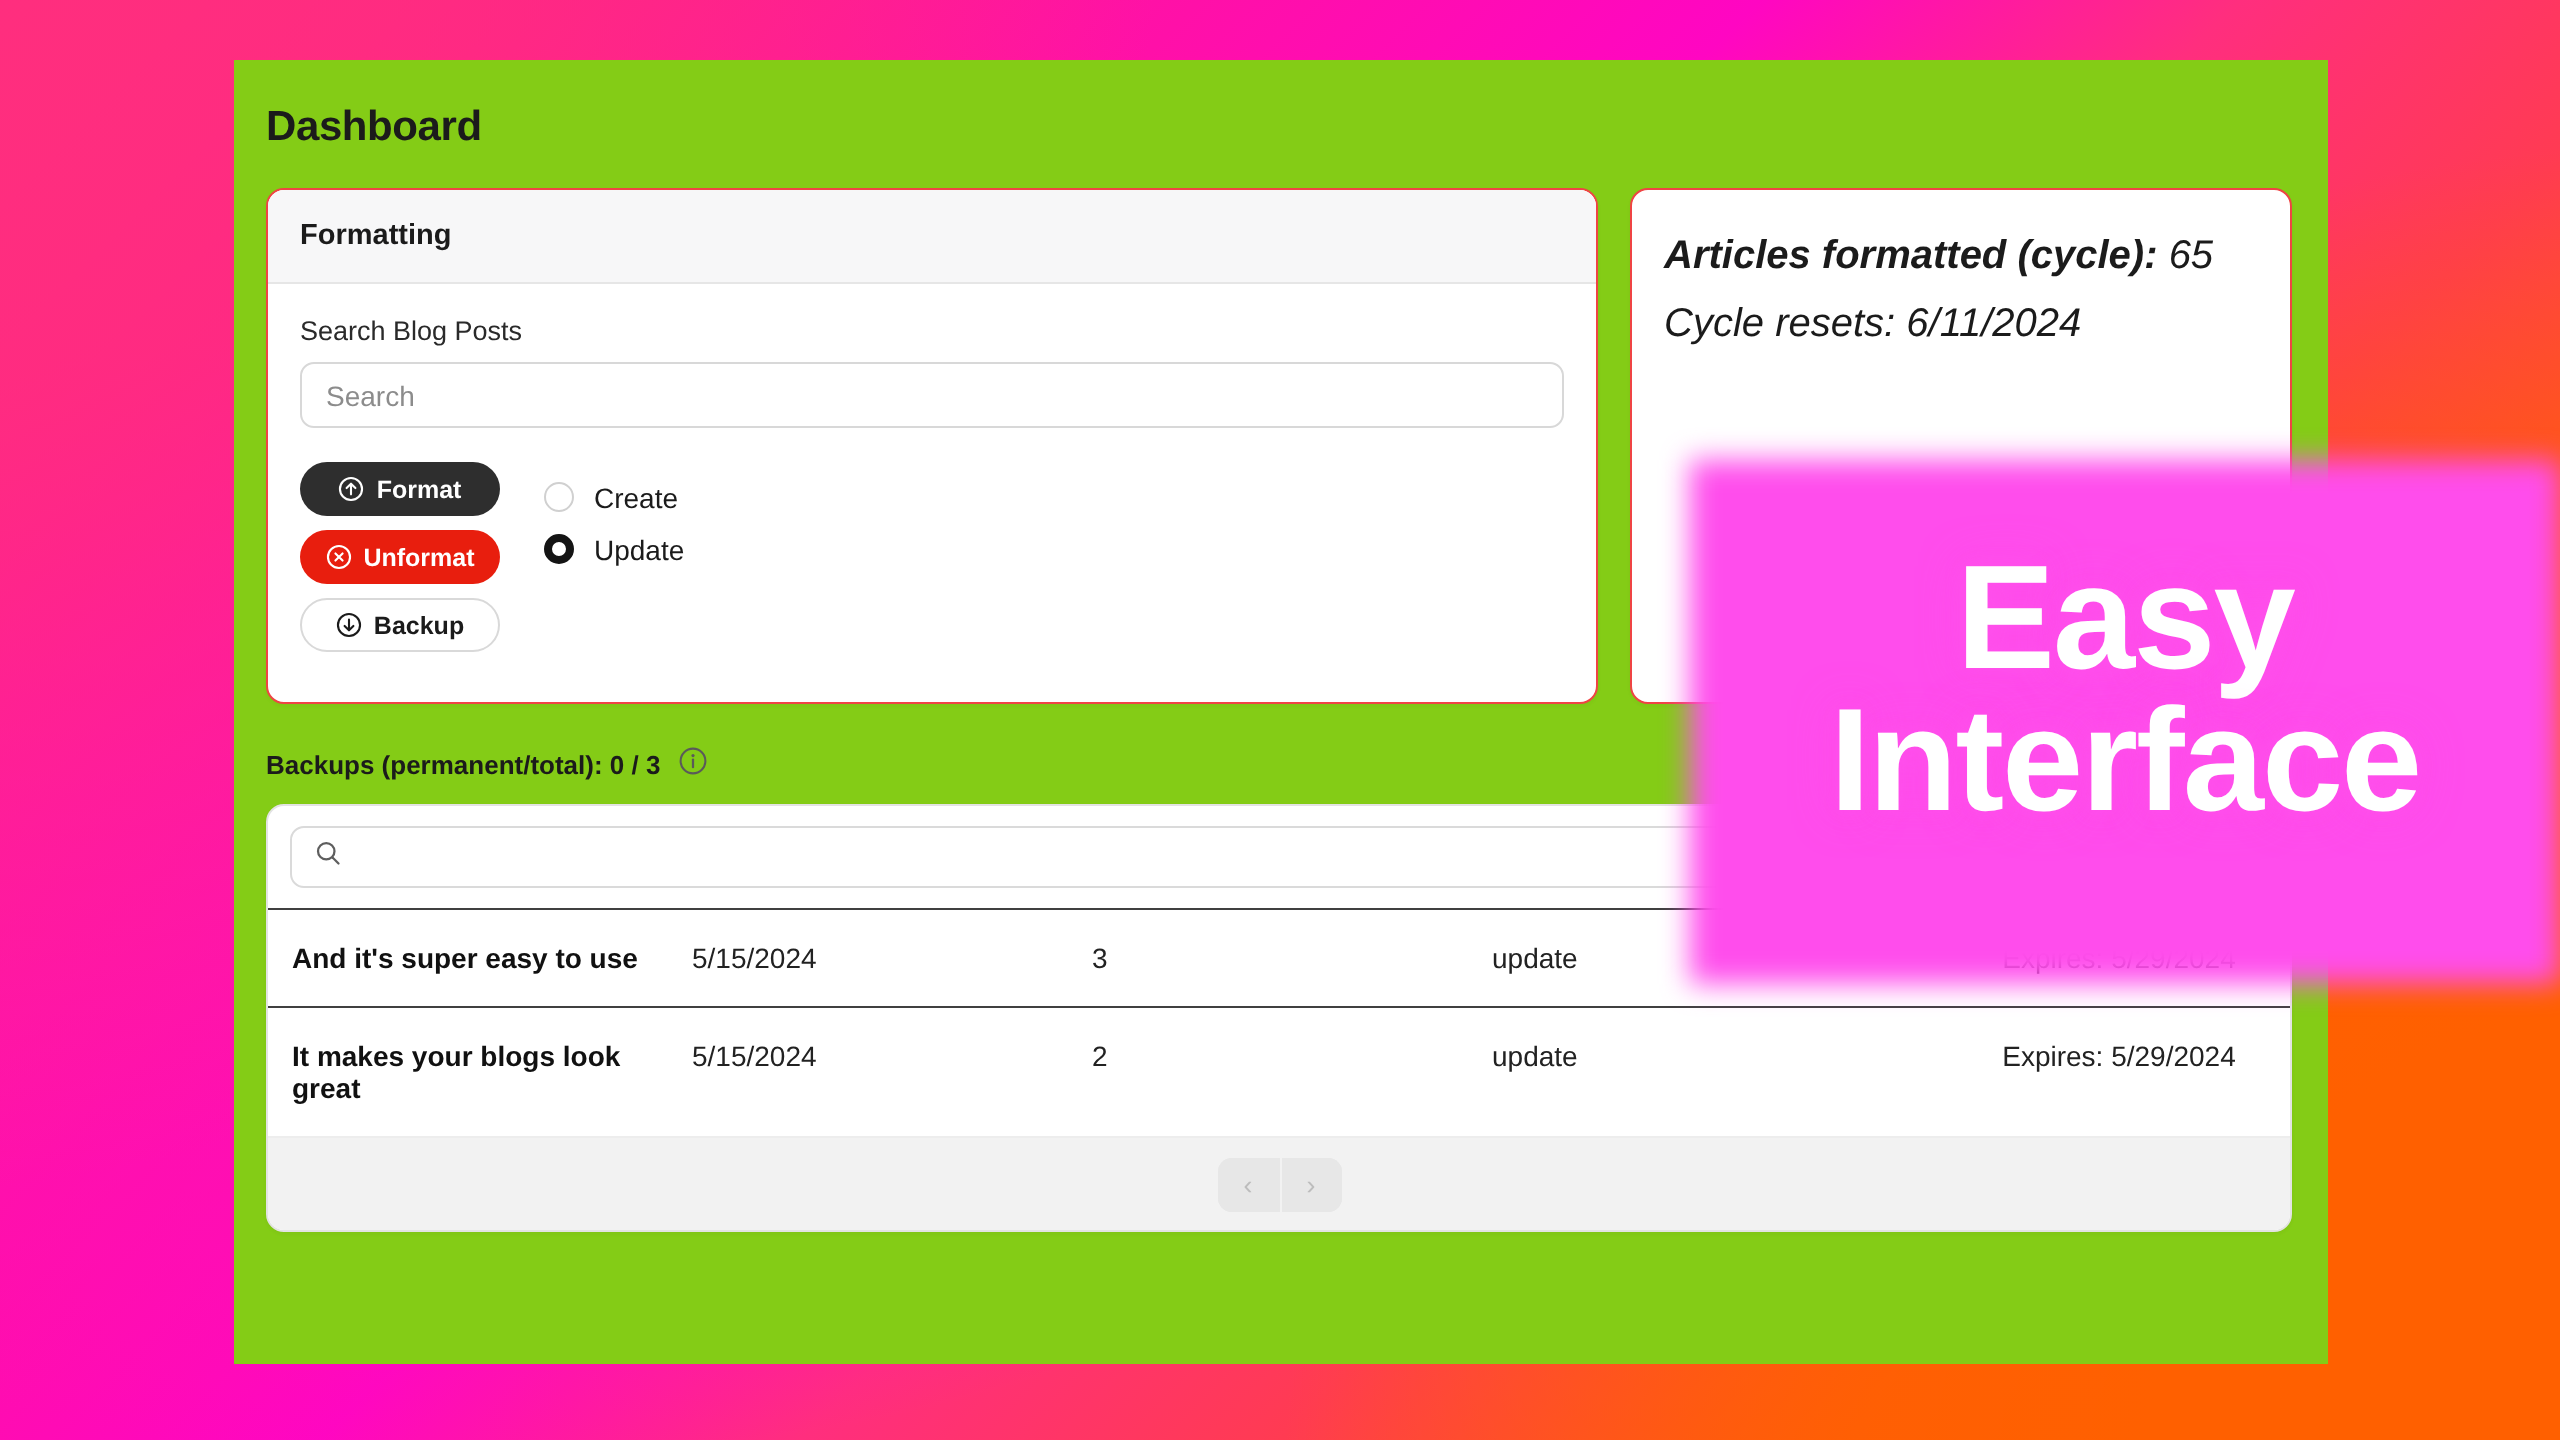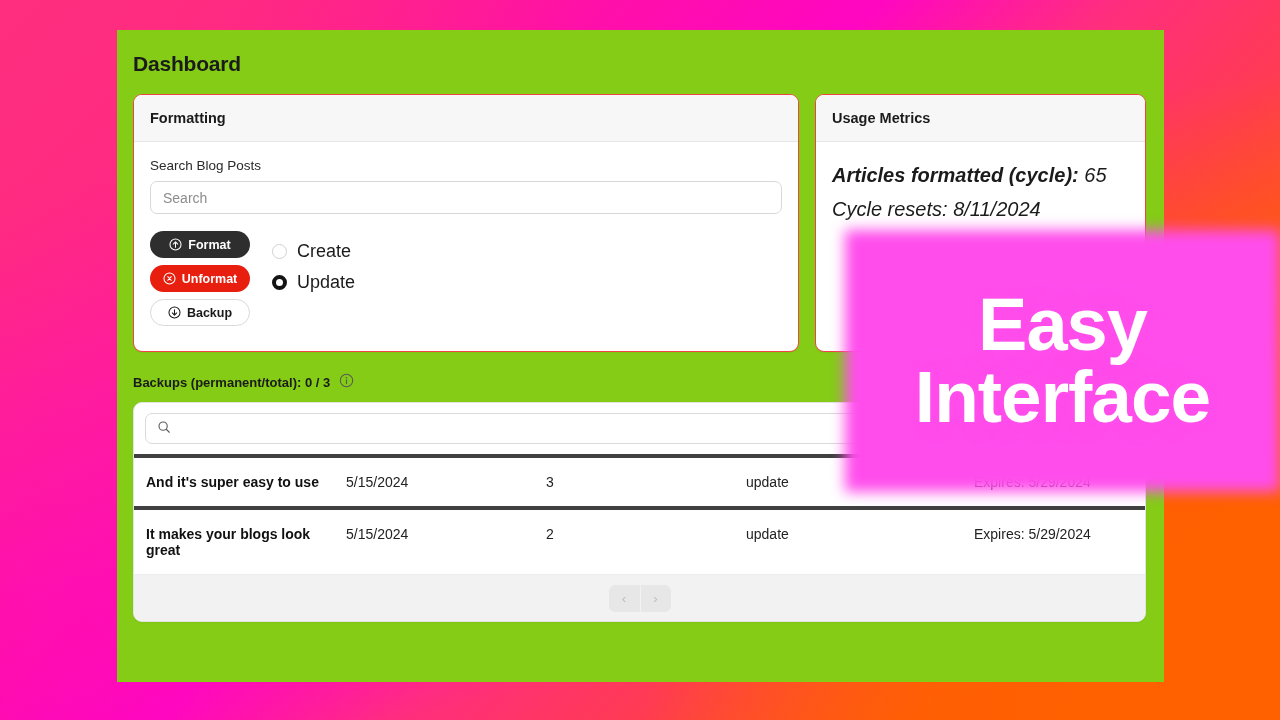--- a/index.html
+++ b/index.html
@@ -139,23 +139,23 @@
 
   .radio-group {
     display: flex;
     flex-direction: column;
     gap: 10px;
     margin-left: 22px;
     padding-top: 10px;
   }
   .radio-item {
     display: flex;
-    align-items: center;
+    align-items: flex-start;
     gap: 10px;
-    font-size: 18px;
+    font-size: 14px;
     color: #1b1b1b;
     cursor: pointer;
   }
   .radio-dot {
     width: 15px; height: 15px;
     border-radius: 50%;
     border: 1.5px solid #D0D0D0;
     background: #fff;
     flex: none;
   }
@@ -215,32 +215,32 @@
     outline: none;
     width: 100%;
     height: 100%;
     font-size: 13.5px;
     font-family: "Liberation Sans", sans-serif;
     background: transparent;
     color: #222;
   }
 
   table { width: 100%; border-collapse: collapse; }
-  tbody tr { border-top: 4px solid #404040; }
+  tbody tr { border-top: 1px solid #404040; }
   td {
     padding: 16px 0;
     font-size: 14px;
     color: #222;
     vertical-align: top;
   }
   td.c-title   { width: 212px; padding-left: 12px; font-weight: bold; color: #111; }
   td.c-date    { width: 200px; }
   td.c-count   { width: 200px; }
   td.c-action  { width: 228px; }
-  td.c-expires { text-align: left; }
+  td.c-expires { text-align: center; }
 
   .pager-bar {
     border-top: 1px solid #EDEDED;
     background: #F2F2F2;
     height: 47px;
     display: flex;
     align-items: center;
     justify-content: center;
   }
   .pager {
@@ -268,21 +268,21 @@
     left: 845px;
     top: 230px;
     width: 435px;
     height: 262px;
     background: #FF4DEC;
     filter: blur(7px);
   }
   .promo-text {
     position: absolute;
     left: 845px;
-    top: 236px;
+    top: 220px;
     width: 435px;
     height: 250px;
     display: flex;
     flex-direction: column;
     align-items: center;
     justify-content: center;
     color: #FFFFFF;
     font-weight: bold;
     font-size: 74px;
     line-height: 0.98;
@@ -355,29 +355,28 @@
               <span class="radio-dot checked"></span>
               <span>Update</span>
             </label>
           </div>
 
         </div>
       </div>
     </div>
 
     <div class="card card-usage">
-      <div class="card-header">Usage Metrics</div>
       <div class="card-body">
         <div class="metric-line">
           <b>Articles formatted (cycle):</b>
           <span>65</span>
         </div>
         <div class="metric-line">
           <span>Cycle resets:</span>
-          <span>8/11/2024</span>
+          <span>6/11/2024</span>
         </div>
       </div>
     </div>
 
   </div>
 
   <div class="backups-heading">
     <span>Backups (permanent/total): 0 / 3</span>
     <span class="info-icon">
       <svg width="15" height="15" viewBox="0 0 16 16">

